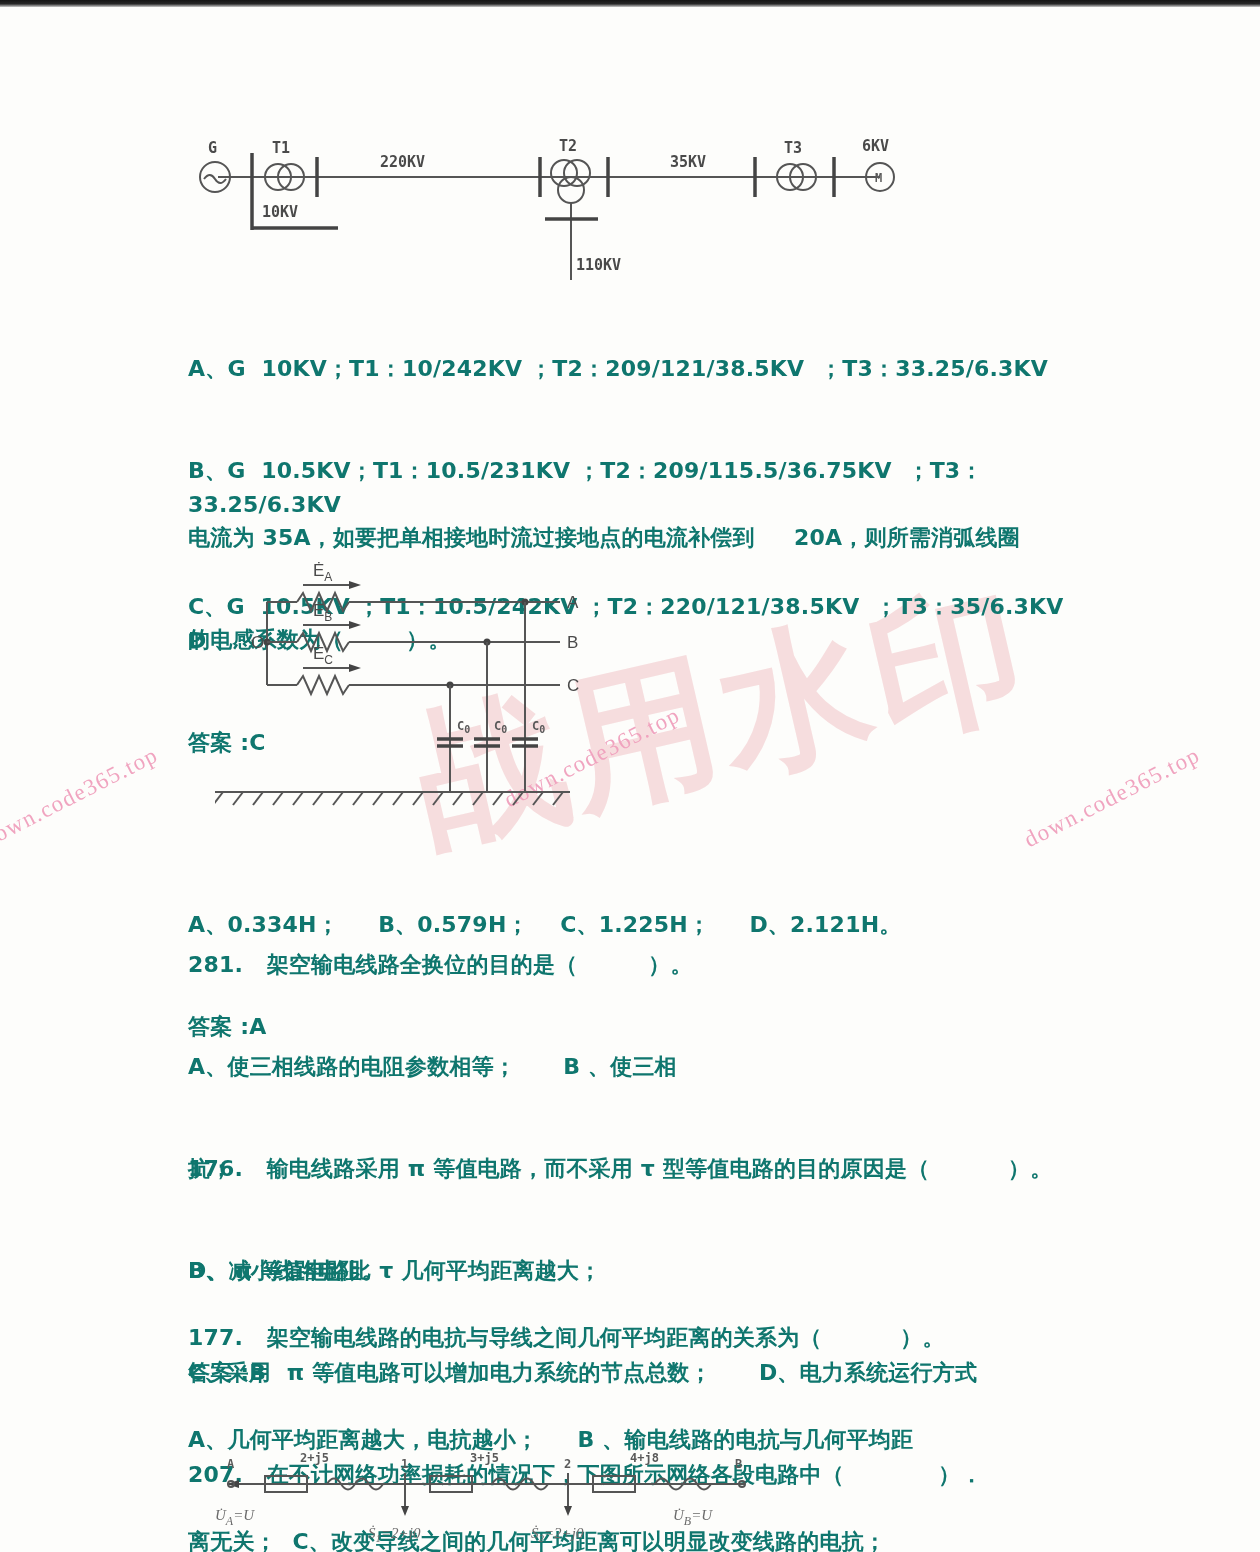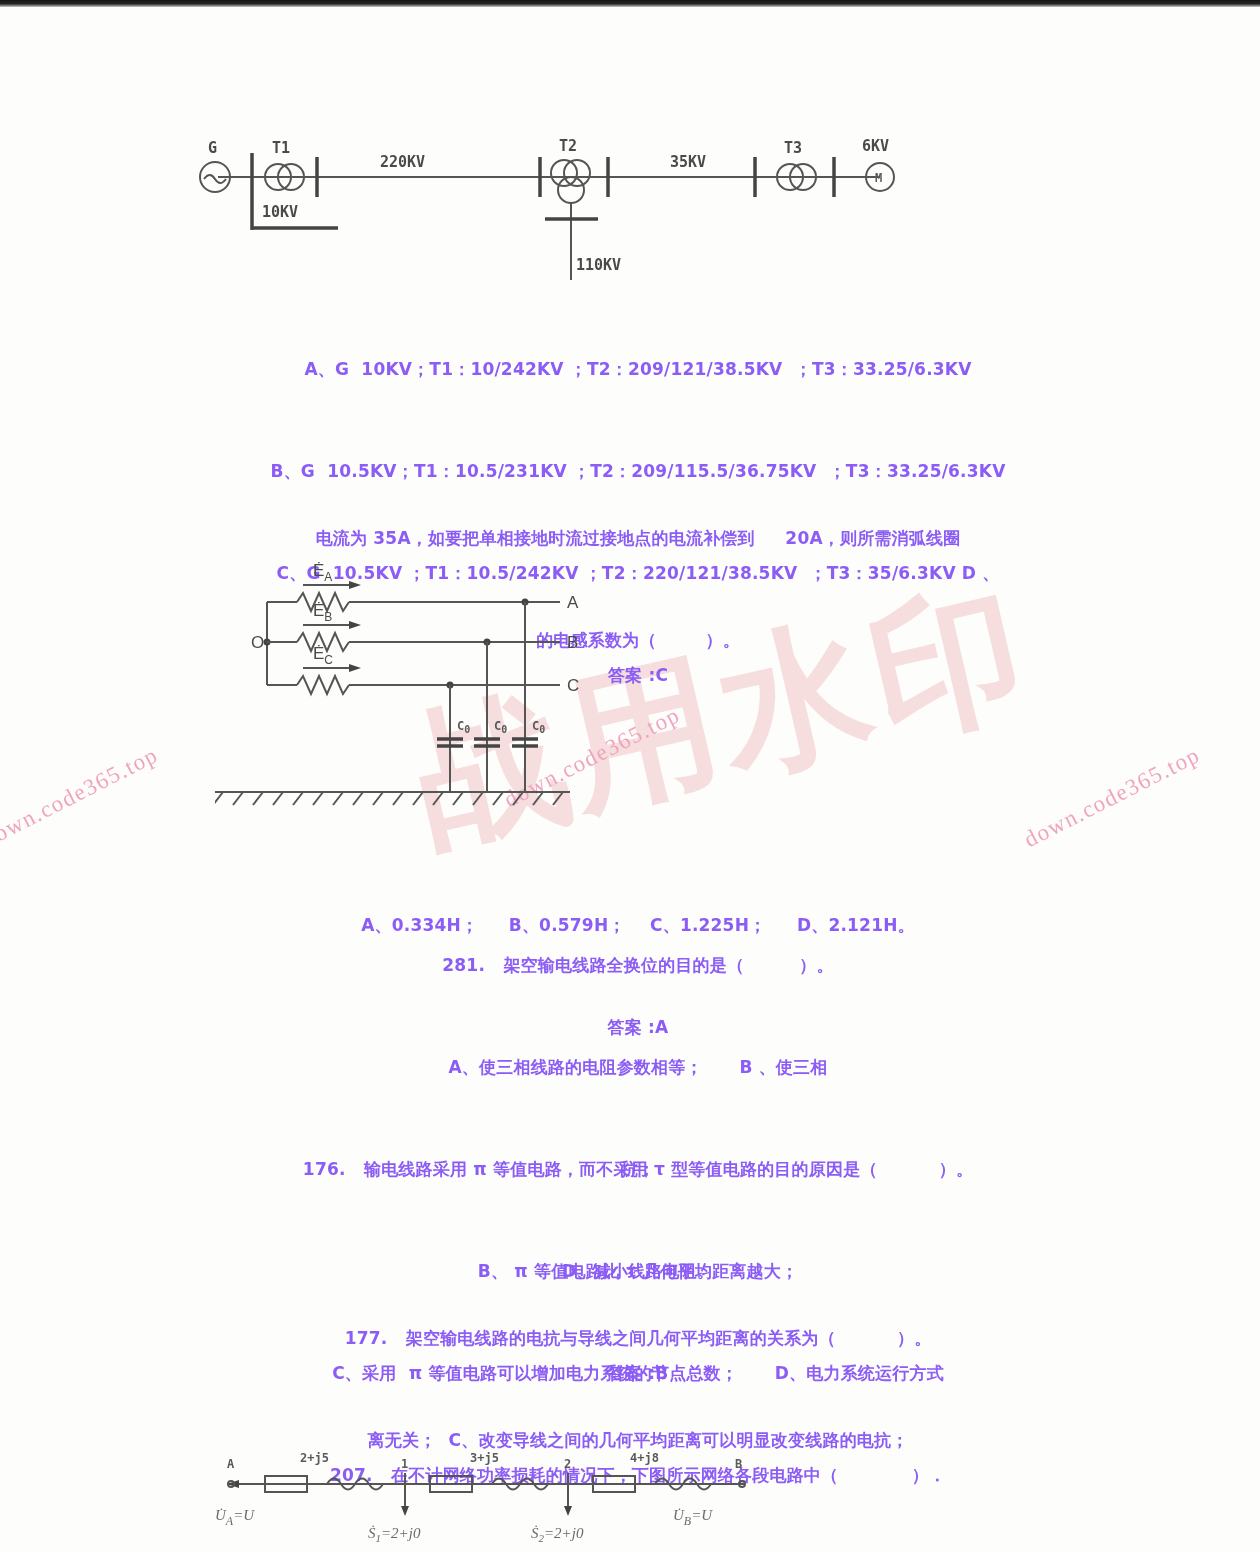--- a/index.html
+++ b/index.html
@@ -43,26 +43,25 @@
     color:rgba(232,150,155,.30);
     letter-spacing:6px;
     transform:rotate(-13deg);
     transform-origin:0 0;
     white-space:nowrap;
     pointer-events:none;user-select:none;
   }
   
   .txt{
     position:absolute;
-    font-size:17px;
+    font-size:22px;
     line-height:34px;
-    color:#8b5cf6;
+    color:#0f766e;
     white-space:pre-wrap;
     letter-spacing:.2px;
-    text-align:center;
   }
   .cjk{font-family:"DejaVu Sans","Liberation Sans",sans-serif;font-weight:600;}
   .blk{position:absolute;left:188px;width:900px;}
   .ln{display:block;}
   
   .diagram{position:absolute;}
   svg{display:block;}
   .wire{stroke:#555;stroke-width:2;fill:none;}
   .wire-th{stroke:#444;stroke-width:3.5;fill:none;}
   .sym{stroke:#555;stroke-width:2;fill:none;}
@@ -238,20 +237,21 @@
 
   <div class="blk txt cjk" style="top:1084px;">
     <span class="ln"><span>176.</span>&nbsp;&nbsp;&nbsp;<span>输电线路采用 π 等值电路，而不采用 τ 型等值电路的目的原因是（          ）。</span></span>
     <span class="ln">B、 π 等值电路比 τ 几何平均距离越大；</span>
     <span class="ln">C、采用  π 等值电路可以增加电力系统的节点总数；      D、电力系统运行方式</span>
     
   </div>
 
   <div class="blk txt cjk" style="top:1253px;">
     <span class="ln"><span>177.</span>&nbsp;&nbsp;&nbsp;<span>架空输电线路的电抗与导线之间几何平均距离的关系为（          ）。</span></span>
+    <span class="ln">A、几何平均距离越大，电抗越小；     B 、输电线路的电抗与几何平均距</span>
     <span class="ln">离无关；  C、改变导线之间的几何平均距离可以明显改变线路的电抗；</span>
     
     
   </div>
 
   <div class="blk txt cjk" style="top:1390px;">
     <span class="ln"><span>207.</span>&nbsp;&nbsp;&nbsp;<span>在不计网络功率损耗的情况下，下图所示网络各段电路中（            ）．</span></span>
   </div>
 
   <div class="diagram" style="left:205px;top:1448px;">

